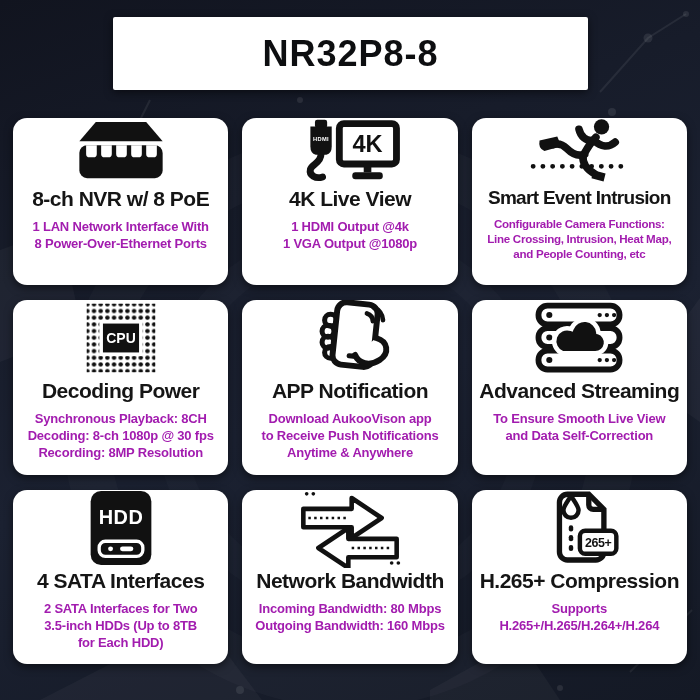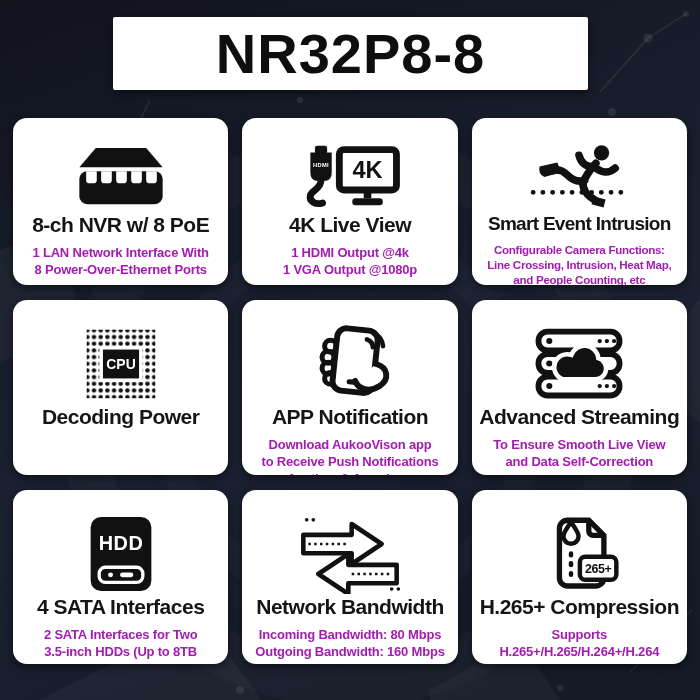--- a/index.html
+++ b/index.html
@@ -8,32 +8,32 @@
     font-family:"Liberation Sans",sans-serif;
     background:linear-gradient(160deg,#11141f 0%,#171c2a 30%,#1b2131 55%,#141925 100%);
   }
   .bg-decor{position:absolute;left:0;top:0;width:700px;height:700px;pointer-events:none;}
   .banner{
     position:absolute;left:113px;top:17px;width:475px;height:73px;
     background:#ffffff;display:flex;align-items:center;justify-content:center;
     border-radius:2px;box-shadow:0 2px 8px rgba(0,0,0,.55);
   }
   .banner-title{
-    font-size:56px;font-weight:700;color:#0d0e10;letter-spacing:1px;line-height:1;
+    font-size:36px;font-weight:700;color:#0d0e10;letter-spacing:1px;line-height:1;
   }
   .grid{
     position:absolute;left:13px;top:118px;width:674px;
     display:grid;grid-template-columns:repeat(3,1fr);
     grid-template-rows:167px 175px 174px;gap:15px 14px;
   }
   .card{
     background:#ffffff;border-radius:14px;
     box-shadow:0 3px 8px rgba(0,0,0,.5);
     display:flex;flex-direction:column;align-items:center;
-    padding:26px 4px 6px 4px;box-sizing:border-box;color:#121212;
+    padding:0 4px 6px 4px;box-sizing:border-box;color:#121212;
     overflow:hidden;
   }
   .icon-box{height:76px;display:flex;align-items:center;justify-content:center;flex:none;}
   .card:nth-child(-n+3) .icon-box{height:66px;}
   .card-title{
     font-size:21px;font-weight:700;letter-spacing:-0.5px;white-space:nowrap;
     margin-top:3px;line-height:1.15;color:#151515;
   }
   .card-title.tight{font-size:19px;letter-spacing:-0.7px;}
   .card-lines{
@@ -147,20 +147,23 @@
             <circle cx="3.7" cy="3.7" r="2.5" fill="#111"></circle>
           </pattern>
         </defs>
         <rect x="3" y="3" width="76" height="76" fill="url(#cpupins)"></rect>
         <rect x="17" y="21" width="48" height="40" fill="#fff"></rect>
         <rect x="21" y="25" width="40" height="32" fill="#111"></rect>
         <text x="41" y="46.5" font-size="15.5" fill="#fff" text-anchor="middle">CPU</text>
       </svg>
     </div>
     <div class="card-title">Decoding Power</div>
+    <div class="card-lines">Synchronous Playback: 8CH
+Decoding: 8-ch 1080p @ 30 fps
+Recording: 8MP Resolution</div>
   </div>
 
   <div class="card">
     <div class="icon-box">
       <svg width="88" height="80" viewBox="0 0 104 92">
         <g stroke="#111" fill="none" stroke-linecap="round">
           <circle cx="29" cy="25" r="7" stroke-width="6"></circle>
           <circle cx="26" cy="38" r="7" stroke-width="6"></circle>
           <circle cx="26" cy="51" r="7" stroke-width="6"></circle>
           <circle cx="29" cy="63" r="7" stroke-width="6"></circle>

